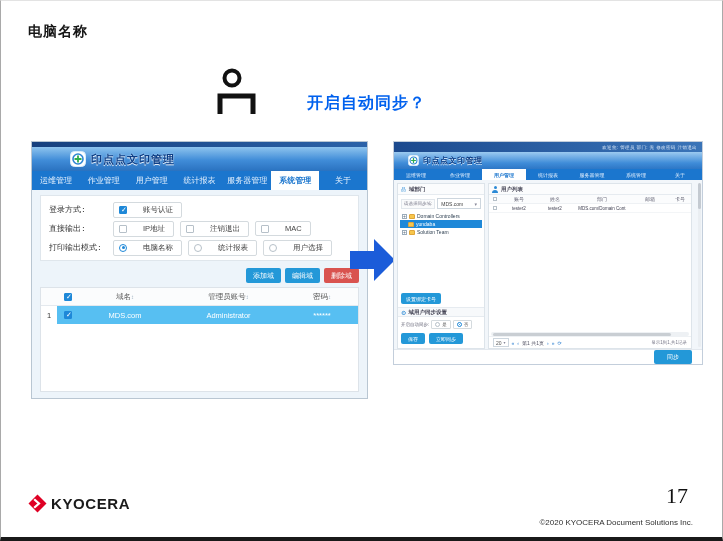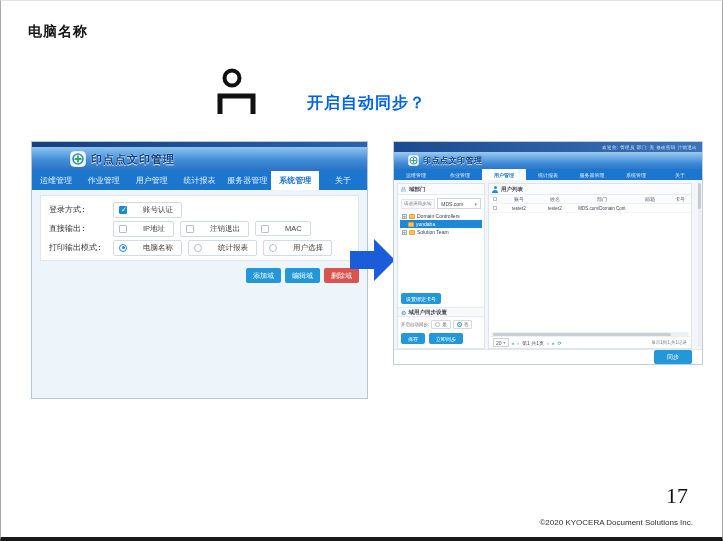--- a/index.html
+++ b/index.html
@@ -213,20 +213,40 @@
             <span class="radio"></span>
             <span>用户选择</span>
           </span>
         </div>
       </div>
       <div class="dom-buttons">
         <button class="btn">添加域</button>
         <button class="btn">编辑域</button>
         <button class="btn red">删除域</button>
       </div>
+      <div class="tbl">
+        <div class="trow thead">
+          <span class="idx"></span>
+          <span>
+              <span class="cb checked"></span>
+            </span>
+          <span class="sort">域名</span>
+          <span class="sort">管理员账号</span>
+          <span class="sort">密码</span>
+        </div>
+        <div class="trow sel">
+          <span class="idx">1</span>
+          <span>
+              <span class="cb checked"></span>
+            </span>
+          <span>MDS.com</span>
+          <span>Administrator</span>
+          <span>******</span>
+        </div>
+      </div>
     </div>
   </div>
 
   <svg class="arrow" width="45" height="50" viewBox="0 0 45 50">
     <polygon points="0,16 24,16 24,4 45,25 24,46 24,34 0,34" fill="#1b5cd9"></polygon>
   </svg>
 
   <div class="app-r">
     <div class="strip-r">
       <span>欢迎您: 管理员   部门: 无   修改密码   注销退出</span>
@@ -342,17 +362,24 @@
       </div>
 
       <div class="vscroll"></div>
     </div>
     <div class="bottom-r">
       <button class="btn sync-btn">同步</button>
     </div>
   </div>
 
 
+  <div class="brand-row">
+    <svg width="19" height="19" viewBox="0 0 20 20">
+      <polygon points="10,0.5 19.5,10 10,19.5 0.5,10" fill="#df0024"></polygon>
+      <path d="M6.5 5.5 L11.5 10 L6.5 14.5" stroke="#fff" stroke-width="2.4" fill="none"></path>
+    </svg>
+    <span class="brand-text">KYOCERA</span>
+  </div>
 
   <div class="page-num">17</div>
   <div class="copyright">©2020 KYOCERA Document Solutions Inc.</div>
 
 </div>
 
 </body></html>

